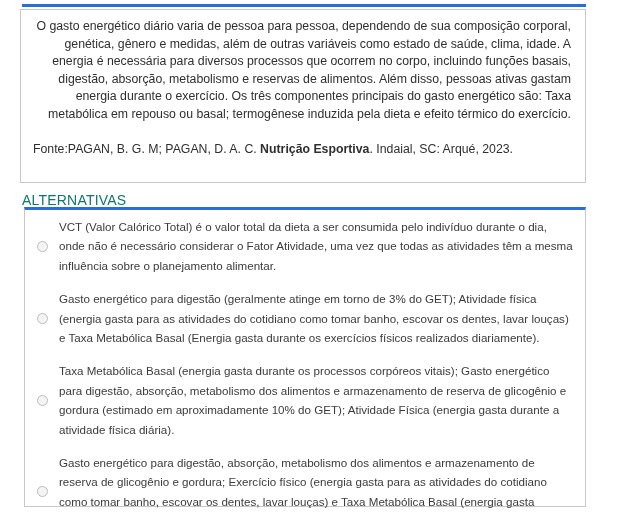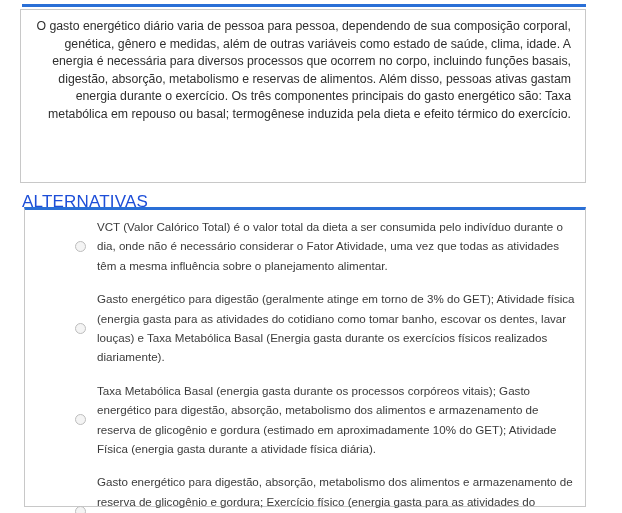--- a/index.html
+++ b/index.html
@@ -79,37 +79,36 @@
     line-height: 17.6px;
     color: #2f2f2f;
     margin: 16px 0 0 0;
   }
 
   
   .alt-heading {
     position: absolute;
     left: 22px;
     top: 192px;
-    font-size: 17px;
+    font-size: 14px;
     letter-spacing: 0.2px;
-    color: #1d4ed8;
+    color: #0f766e;
   }
 
   
   .alt-panel {
     position: absolute;
     left: 24px;
     top: 207px;
     width: 562px;
     height: 300px;
     box-sizing: border-box;
     border: 1px solid #c8c8c8;
     border-top: 3px solid #2a6fd6;
     background: #ffffff;
-    padding-left: 38px;
   }
 
   .alt-row {
     display: flex;
     align-items: center;
     box-sizing: border-box;
     padding: 0 10px 0 0;
   }
 
   .radio-cell {
@@ -141,20 +140,23 @@
 
 <div class="page">
 
   <div class="clipped-line"></div>
 
   <div class="top-accent"></div>
 
   <div class="statement-box">
     <p class="statement-text">O gasto energético diário varia de pessoa para pessoa, dependendo de sua composição corporal, genética, gênero e medidas, além de outras variáveis como estado de saúde, clima, idade. A energia é necessária para diversos processos que ocorrem no corpo, incluindo funções basais, digestão, absorção, metabolismo e reservas de alimentos. Além disso, pessoas ativas gastam energia durante o exercício. Os três componentes principais do gasto energético são: Taxa metabólica em repouso ou basal; termogênese induzida pela dieta e efeito térmico do exercício.</p>
 
+    <p class="source-line">
+      <span>Fonte:PAGAN, B. G. M; PAGAN, D. A. C. </span><b>Nutrição Esportiva</b><span>. Indaial, SC: Arqué, 2023.</span>
+    </p>
 
   </div>
 
   <div class="alt-heading">ALTERNATIVAS</div>
 
   <div class="alt-panel" id="alt-panel">
       <div class="alt-row">
         <div class="radio-cell">
           <div class="radio"></div>
         </div>

